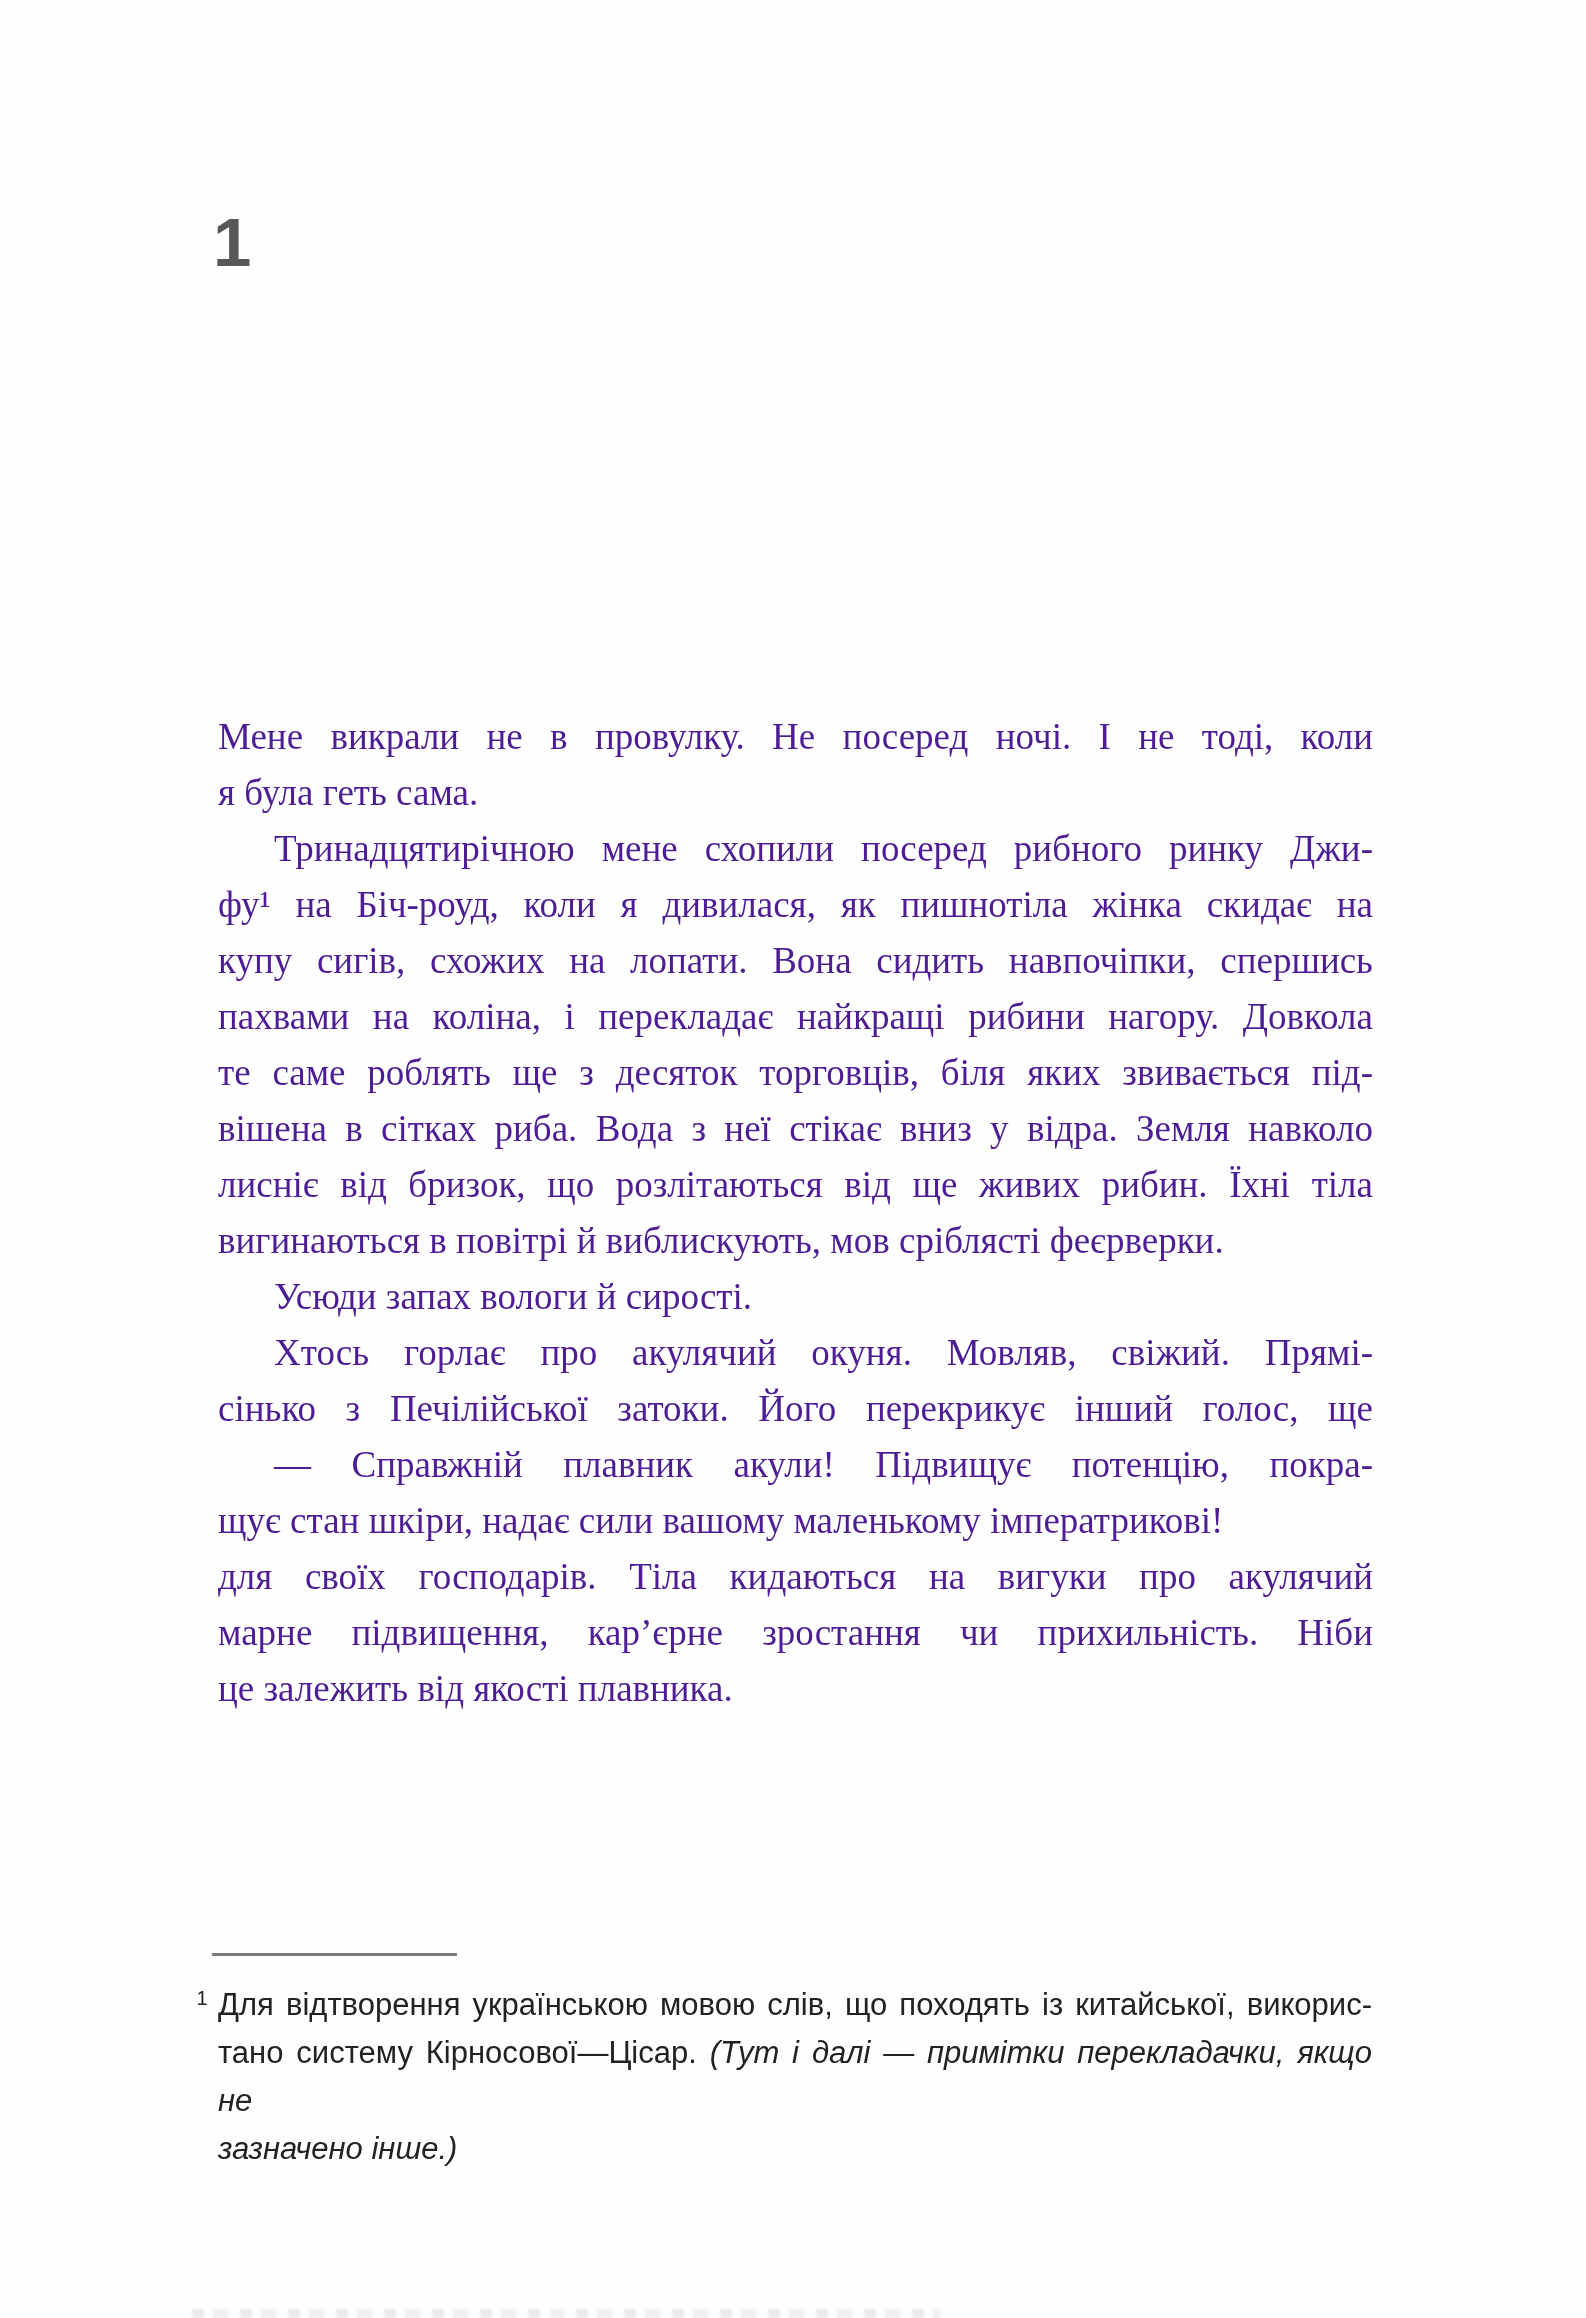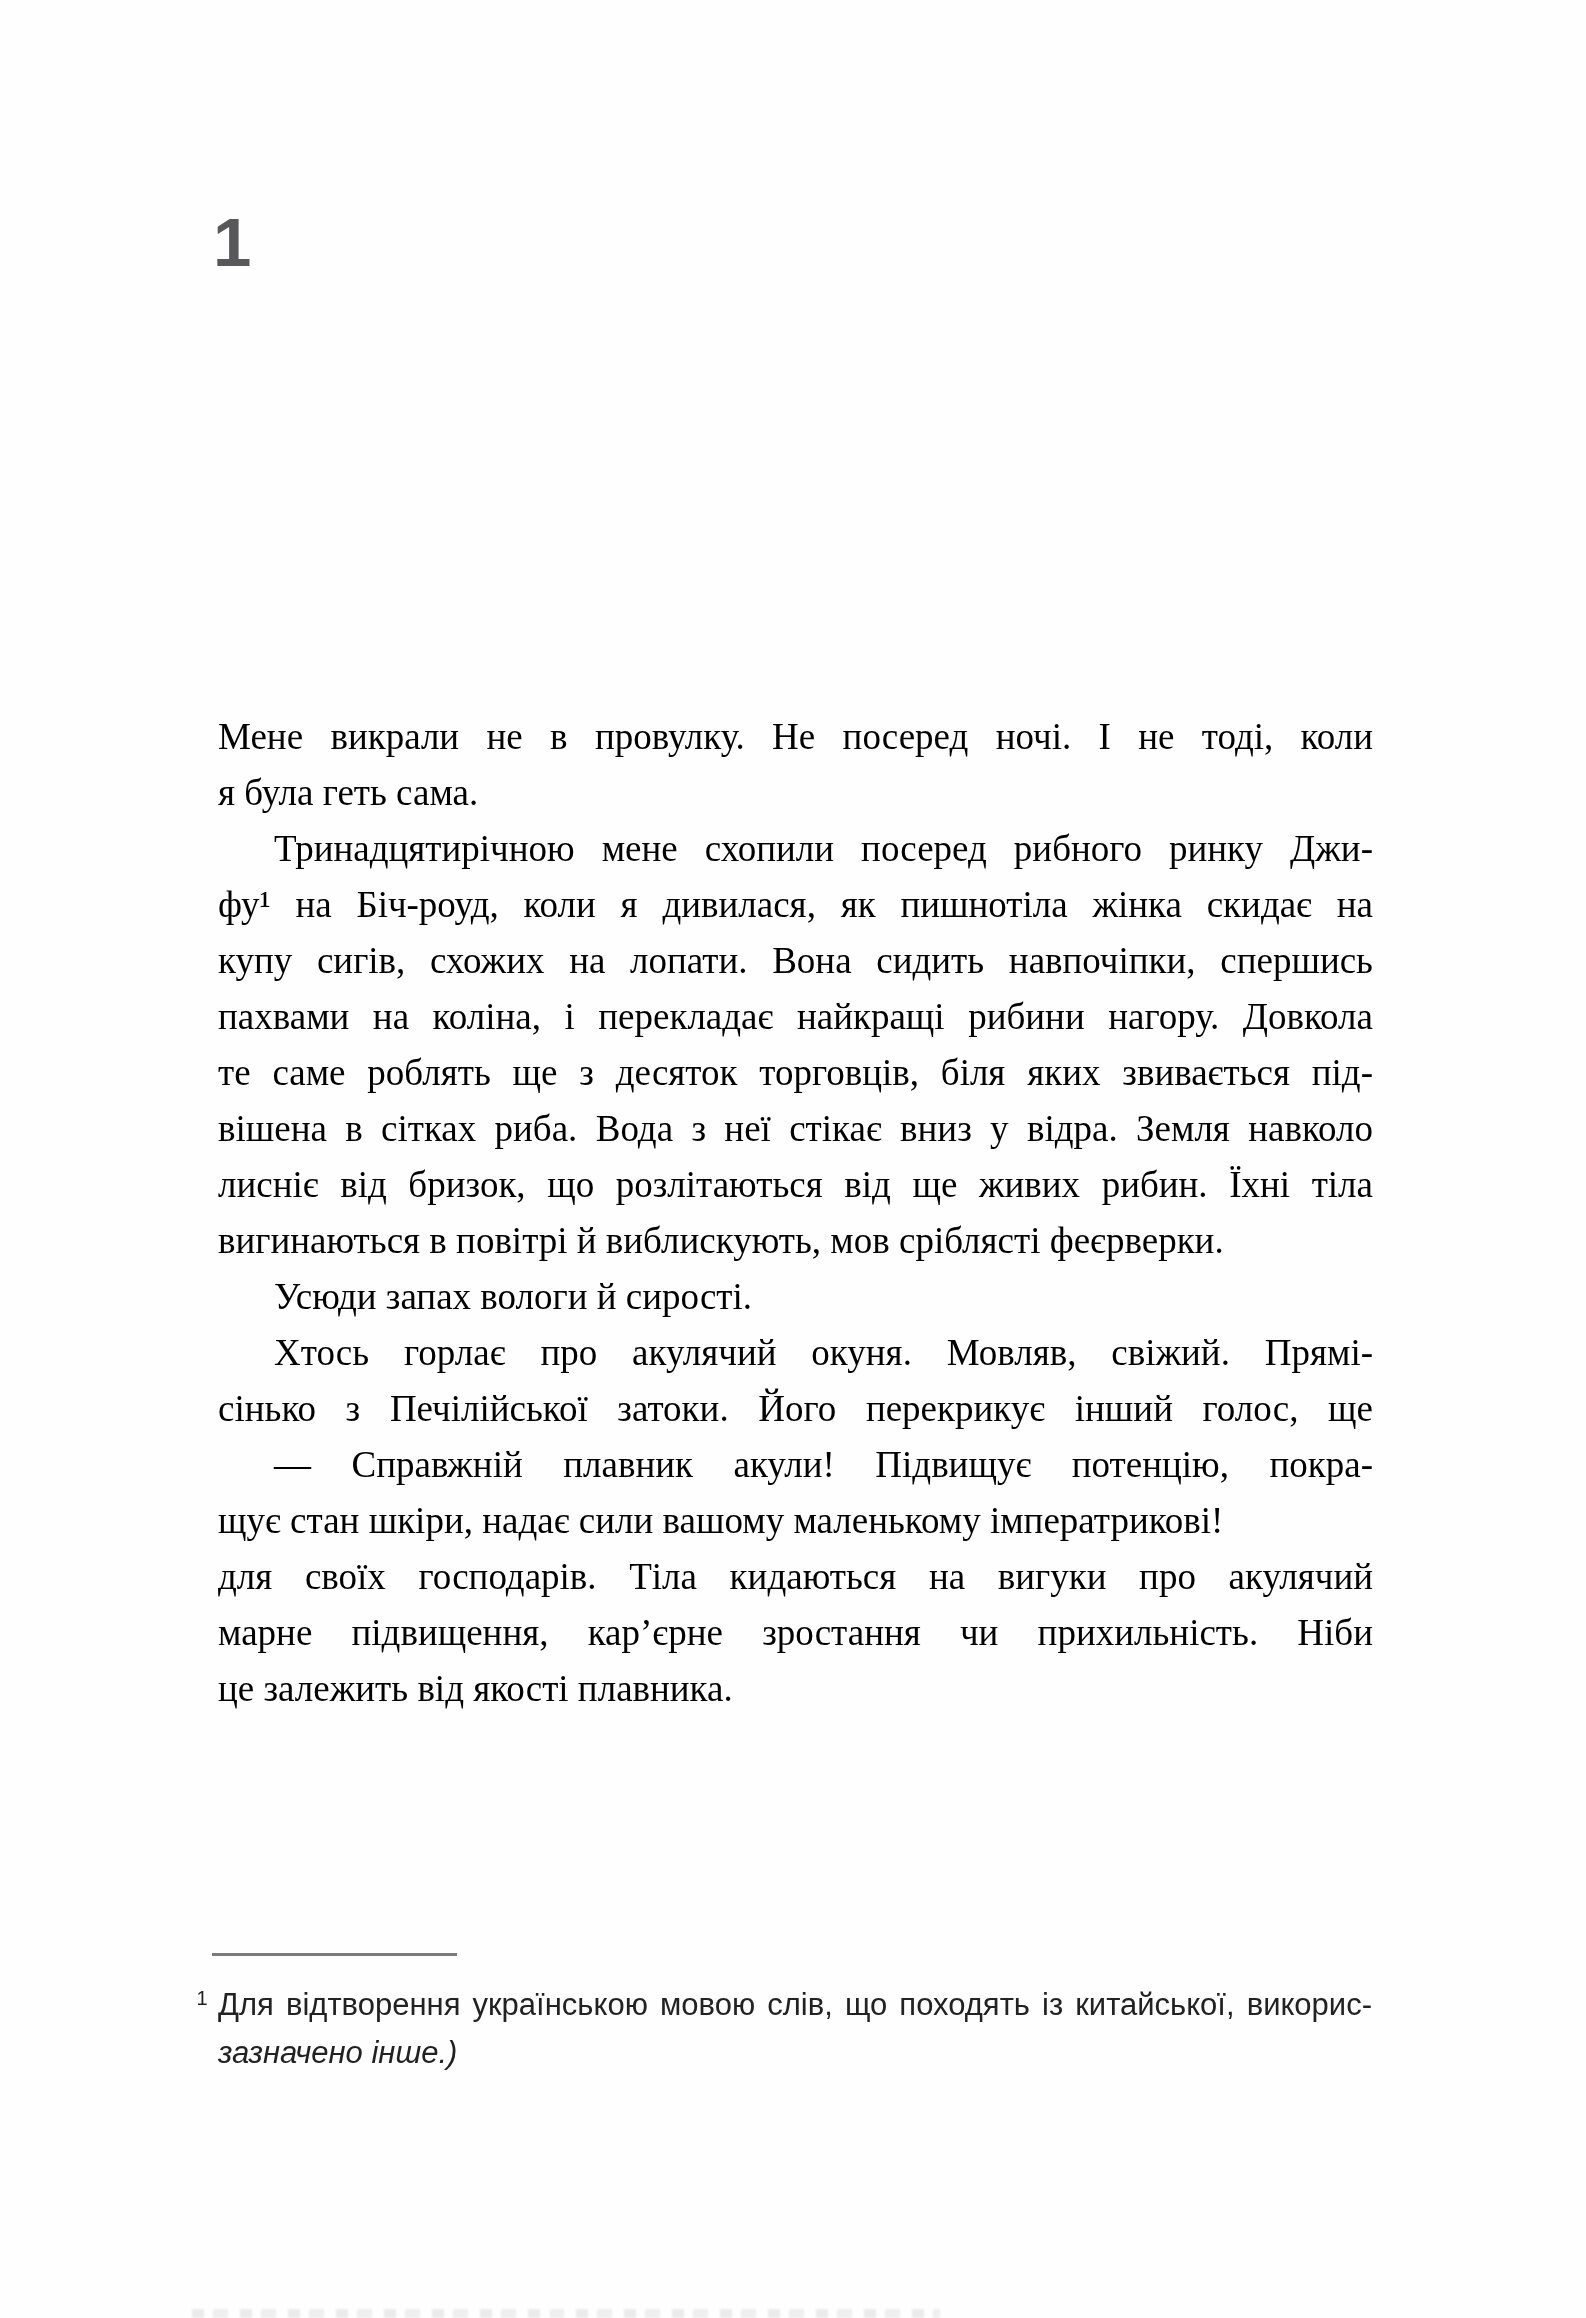--- a/index.html
+++ b/index.html
@@ -25,21 +25,21 @@
     line-height: 1;
     color: #58585a;
   }
   .body-text {
     position: absolute;
     left: 218px;
     top: 709px;
     width: 1155px;
     font-size: 37px;
     line-height: 56px;
-    color: #000000;
+    color: #4c1d95;
   }
   .body-text .line {
     text-align: justify;
     text-align-last: justify;
     white-space: normal;
   }
   .body-text .line.last {
     text-align-last: left;
   }
   .body-text .line.indent {
@@ -123,19 +123,20 @@
       <div class="line last">щує стан шкіри, надає сили вашому маленькому імператрикові!</div>
       <div class="line">для своїх господарів. Тіла кидаються на вигуки про акулячий</div>
       <div class="line">марне підвищення, кар’єрне зростання чи прихильність. Ніби</div>
       <div class="line last">це залежить від якості плавника.</div>
     </div>
 
   <div class="footnote-separator"></div>
 
   <div class="footnote">
       <div class="fline first"><span class="footnote-marker">1</span><span>Для відтворення українською мовою слів, що походять із китайської, викорис-</span></div>
+      <div class="fline"><span>тано систему Кірносової—Цісар. </span><span class="italic">(Тут і далі — примітки перекладачки, якщо не</span></div>
       <div class="fline last"><span class="italic">зазначено інше.)</span></div>
     </div>
 
   <div class="bottom-crop-artifact"></div>
 
 </div>
 
 
 </body></html>

